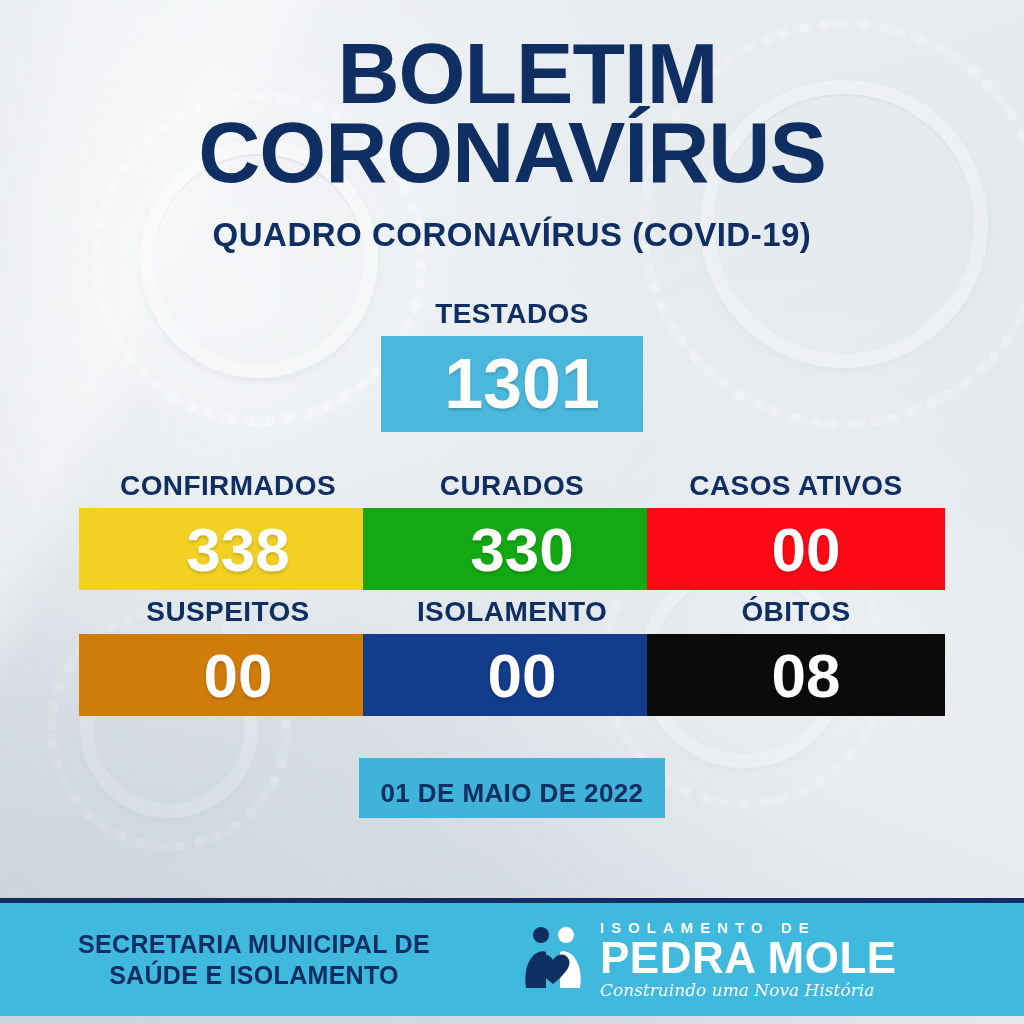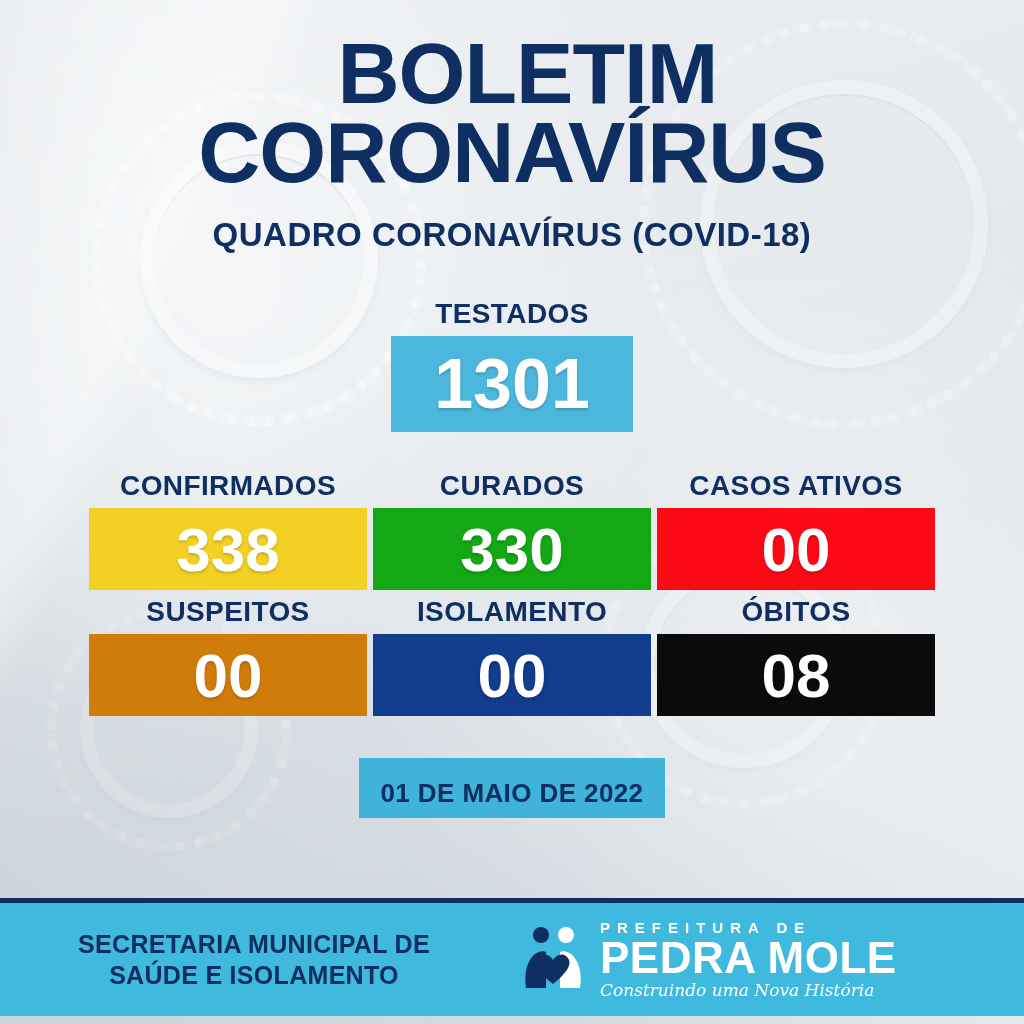--- a/index.html
+++ b/index.html
@@ -94,20 +94,21 @@
     letter-spacing: 0.4px;
     margin-bottom: 6px;
   }
   .stat-box {
     display: flex;
     align-items: center;
     justify-content: center;
     color: #ffffff;
     font-weight: bold;
     text-shadow: 0 2px 3px rgba(0,0,0,0.18);
+    padding-left: 20px;
   }
 
   
   .top-stat {
     margin-top: 44px;
     display: flex;
     flex-direction: column;
     align-items: center;
   }
   .top-stat .stat-box {
@@ -211,21 +212,21 @@
   <div class="virus v4"></div>
   <div class="paperfold"></div>
 
   <div class="content">
 
     <div class="title">
       <span class="l1">BOLETIM</span>
       <span class="l2">CORONAVÍRUS</span>
     </div>
 
-    <div class="subtitle">QUADRO CORONAVÍRUS (COVID-18)</div>
+    <div class="subtitle">QUADRO CORONAVÍRUS (COVID-19)</div>
 
     <div class="top-stat">
       <div class="stat-label">TESTADOS</div>
       <div class="stat-box" style="background:#4cb7dd">1301</div>
     </div>
 
     <div class="grid">
 
       <div class="cell">
         <div class="stat-label">CONFIRMADOS</div>
@@ -274,20 +275,20 @@
       <div class="logo-mark">
         <svg viewBox="0 0 74 74" width="74" height="74" aria-hidden="true">
           <circle cx="25" cy="13" r="8" fill="#0f2f63"></circle>
           <circle cx="50" cy="13" r="8" fill="#ffffff"></circle>
           <path d="M10 66 C6 40, 20 26, 30 30 L30 66 Z" fill="#0f2f63"></path>
           <path d="M64 66 C68 40, 54 26, 44 30 L44 66 Z" fill="#ffffff"></path>
           <path d="M37 62 C22 50, 18 42, 22 36 C26 30, 34 32, 37 38 C40 32, 48 30, 52 36 C56 42, 52 50, 37 62 Z" fill="#0f2f63"></path>
         </svg>
       </div>
       <div class="logo-text">
-        <div class="logo-pref">PREFEITURA DE</div>
+        <div class="logo-pref">ISOLAMENTO DE</div>
         <div class="logo-name">PEDRA MOLE</div>
         <div class="logo-slogan">Construindo uma Nova História</div>
       </div>
     </div>
   </div>
 
 </div>
 
 </body></html>

